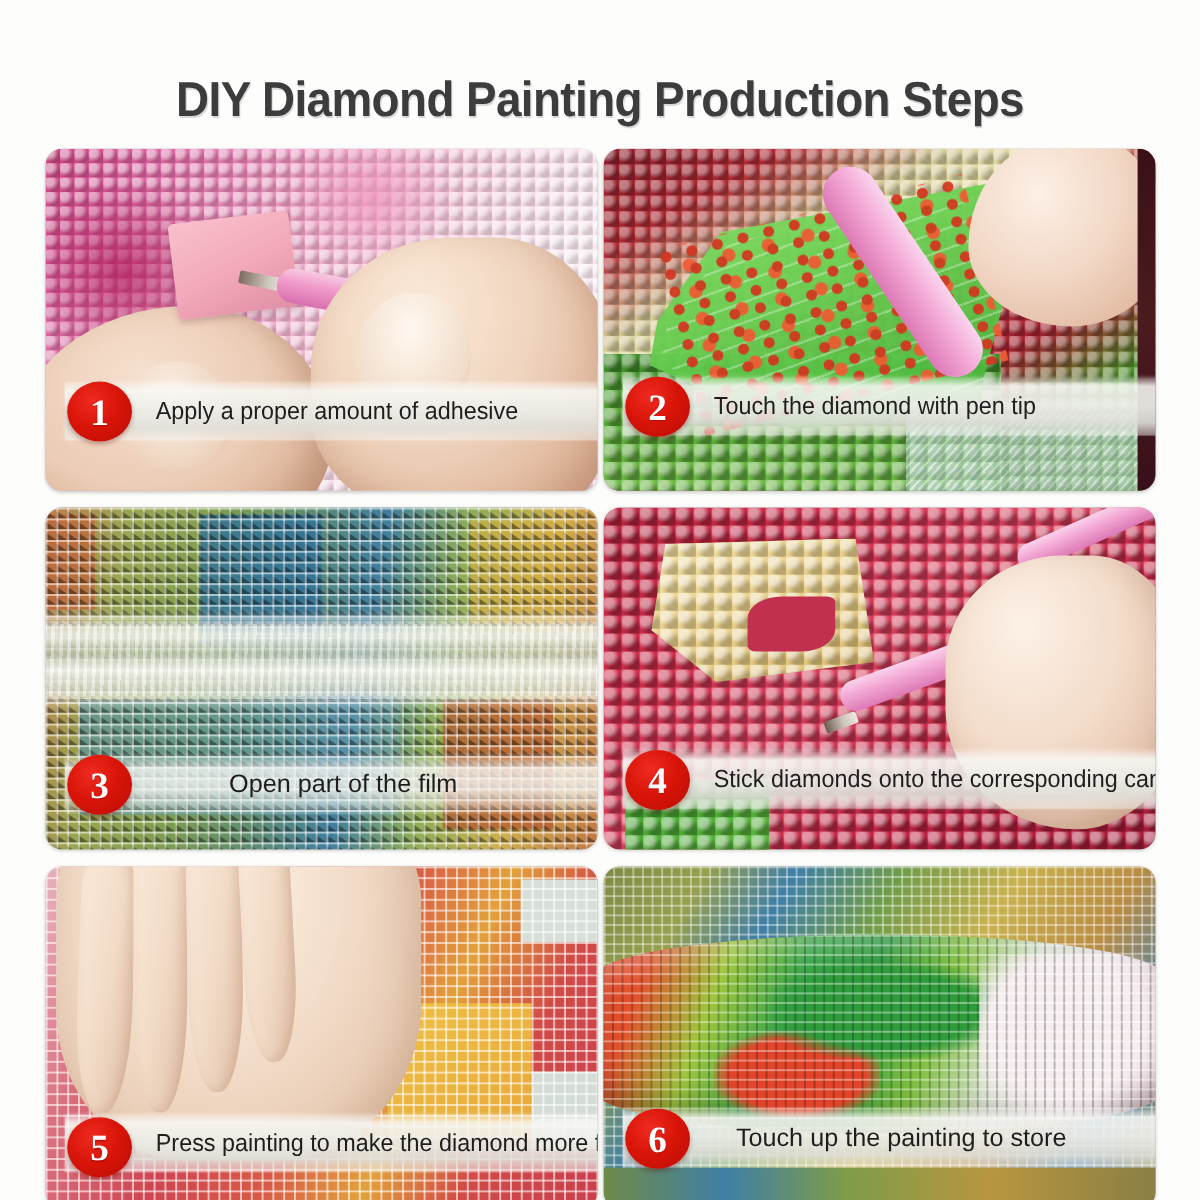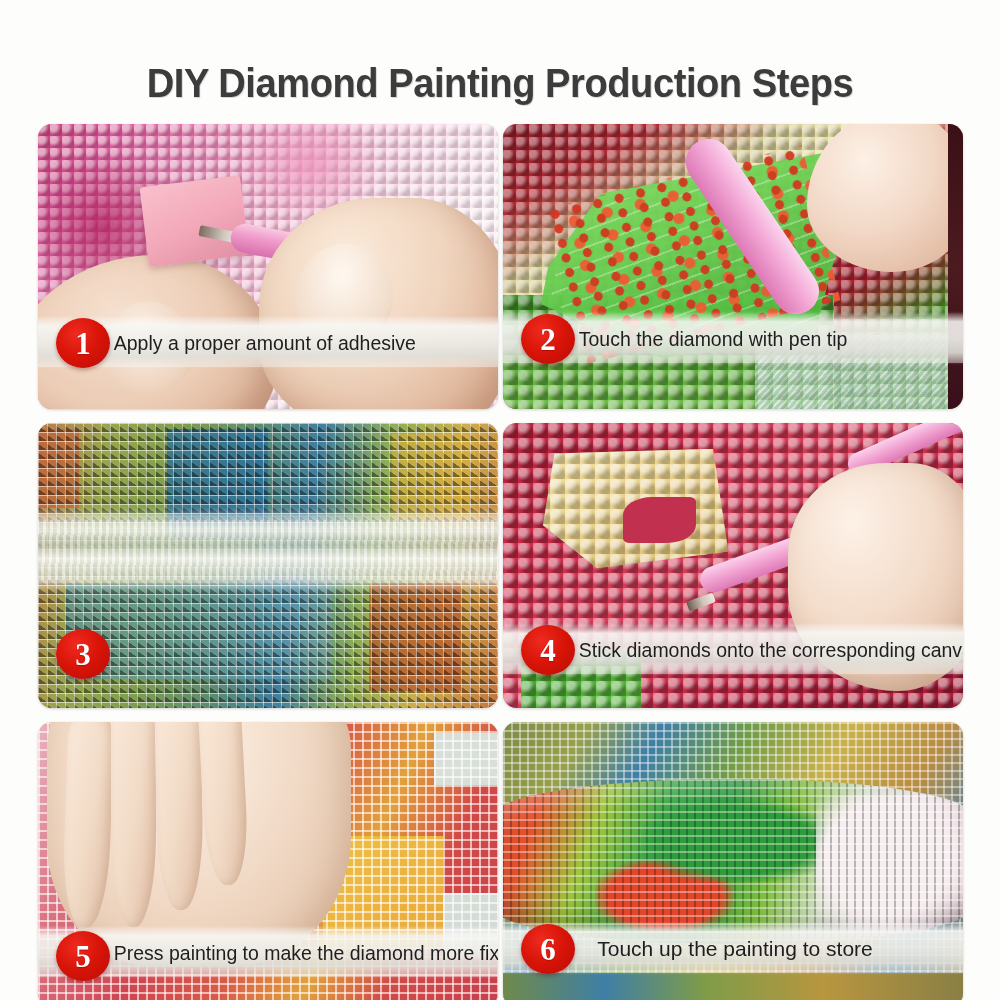--- a/index.html
+++ b/index.html
@@ -397,21 +397,21 @@
     background: radial-gradient(ellipse at 45% 45%, #f7eef0 0 52%, rgba(247,238,240,0) 80%);
   }
   .p6-bottomband {
     position:absolute; left:0; bottom:0; width:100%; height:12%;
     background: linear-gradient(90deg, #6f8a49 0%, #3f7fa6 22%, #7f9c48 44%, #b8963f 70%, #8a7f45 100%);
   }
 
   
   .capbar {
     position: absolute;
-    left: 0; width: 100%;
+    left: 16px; width: 100%;
     height: 48px;
     display: flex;
     align-items: center;
     background: linear-gradient(180deg,
       rgba(255,255,255,0.30) 0%,
       rgba(248,248,245,0.88) 14%,
       rgba(236,236,231,0.93) 50%,
       rgba(224,224,218,0.90) 78%,
       rgba(250,250,248,0.45) 100%);
     box-shadow: 0 -1px 3px rgba(255,255,255,0.45);
@@ -510,20 +510,23 @@
       <div class="photo">
         <div class="p3-bg"></div>
         <div class="p3-blue"></div>
         <div class="p3-orange1"></div>
         <div class="p3-yellow"></div>
         <div class="p3-lowerblue"></div>
         <div class="p3-orange2"></div>
         <div class="p3-grid"></div>
         <div class="p3-film"></div>
         <div class="p3-film-streaks"></div>
+      </div>
+      <div class="capbar soft caprow-center" style="bottom:30px;">
+        <span class="captext wide">Open part of the film</span>
       </div>
       <div class="badge" style="bottom:29px;">
         <span>3</span>
       </div>
     </div>
 
     <div class="panel">
       <div class="photo">
         <div class="p4-bg"></div>
         <div class="p4-yellow"></div>

